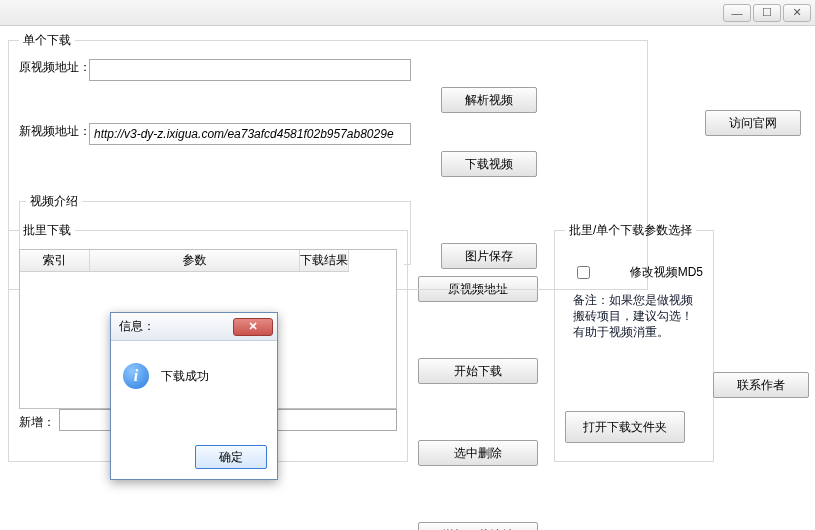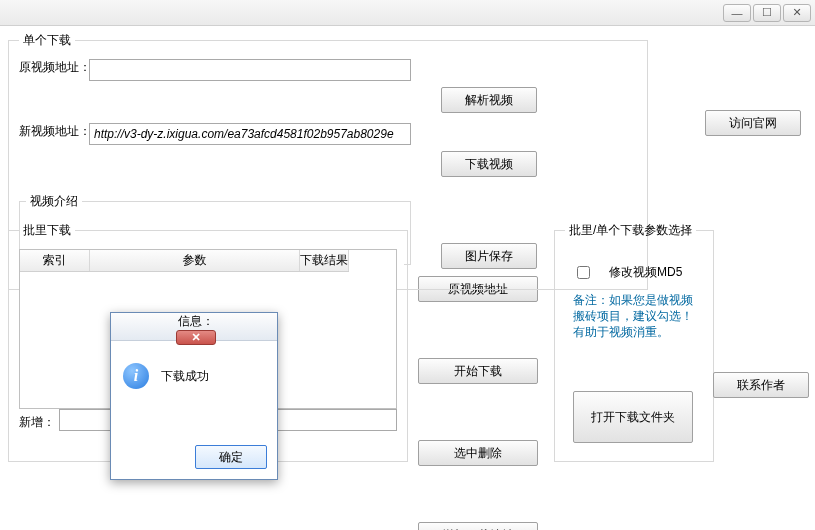--- a/index.html
+++ b/index.html
@@ -143,32 +143,33 @@
     height: 240px;
     margin-left: 6px;
     position: relative;
   }
   .params-fs .chk {
     margin-top: 14px;
     margin-left: 8px;
     display: flex;
     align-items: center;
     gap: 16px;
+    justify-content: space-between;
   }
   .params-fs .note {
-    color: #0369a1;
+    color: #0f172a;
     margin: 10px 8px 0 8px;
     line-height: 1.35;
     word-break: break-all;
   }
   .open-folder {
     position: absolute;
     bottom: 18px;
-    left: 18px;
-    height: 52px;
+    left: 10px;
+    height: 32px;
     min-width: 120px;
   }
   .contact {
     position: absolute;
     right: 6px;
     top: 318px;
   }
   
   .dialog {
     position: absolute;
@@ -181,21 +182,20 @@
   }
   .dlg-title {
     height: 28px;
     background: linear-gradient(#fdfdfd, #e4eaf2);
     border-bottom: 1px solid #c6cfdb;
     display: flex;
     align-items: center;
     justify-content: space-between;
     padding: 0 4px 0 8px;
     font-size: 12px;
-    flex-direction: column;
   }
   .dlg-close {
     width: 40px;
     height: 18px;
     background: linear-gradient(#e48a84, #c9534c);
     border: 1px solid #9b3a34;
     border-radius: 3px;
     color: #fff;
     display: flex;
     align-items: center;

